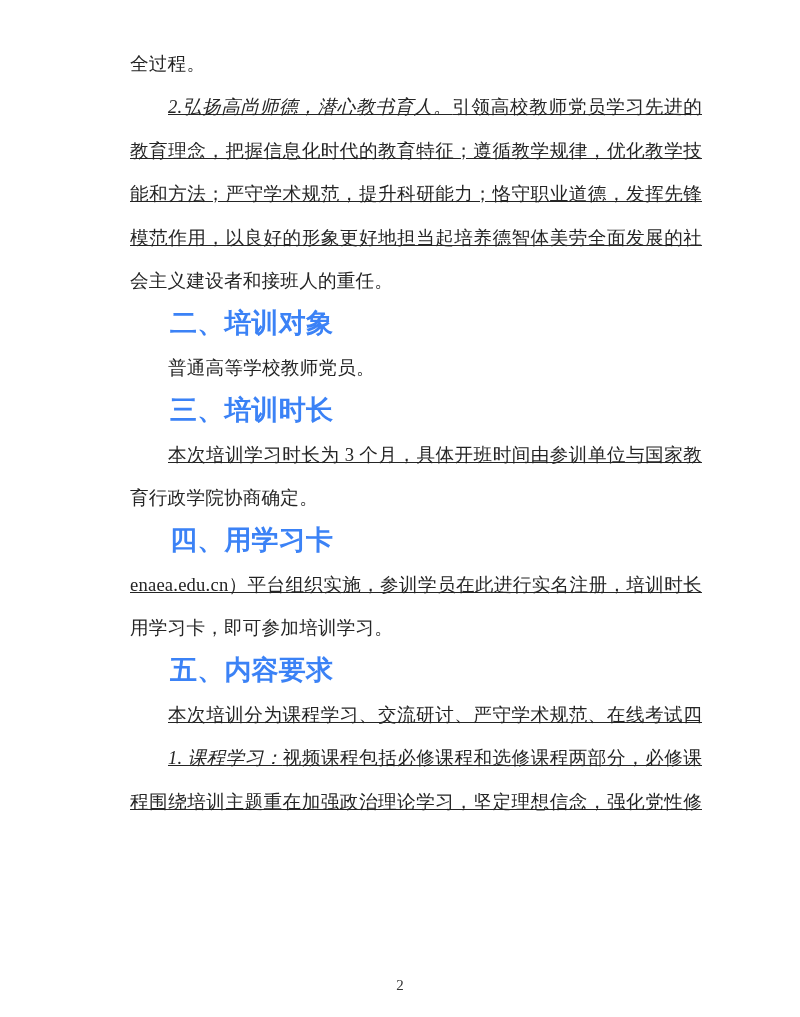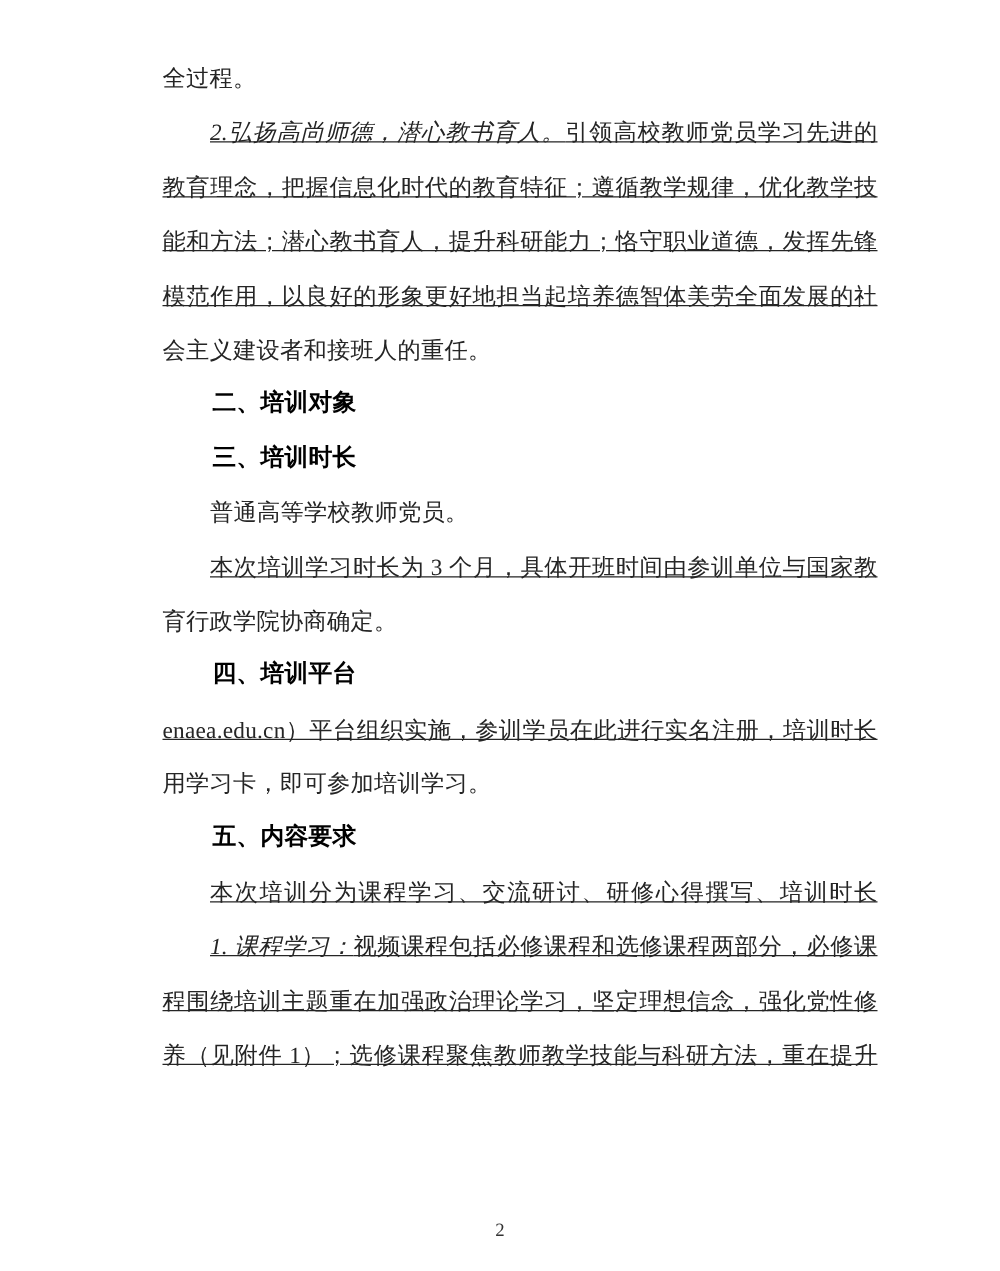--- a/index.html
+++ b/index.html
@@ -33,24 +33,24 @@
   }
   .line.indent {
     text-indent: 38px;
   }
   .line.justify {
     text-align: justify;
     text-align-last: justify;
     text-decoration: underline;
   }
   .line.heading {
-    font-family: Liberation Mono, monospace;
+    font-family: Liberation Serif, serif;
     font-weight: bold;
-    font-size: 19px;
-    color: #000000;
+    font-size: 27px;
+    color: #3b82f6;
     text-indent: 40px;
   }
   .seg.kai {
     font-style: italic;
   }
   .seg.fangsong {
     font-style: normal;
   }
   .pagenum {
     position: absolute;
@@ -66,31 +66,30 @@
   }
 </style>
 </head>
 <body>
 
 <div class="page">
   <div class="doc">
       <div class="line"><span class="seg fangsong">全过程。</span></div>
       <div class="line indent justify"><span class="seg kai">2.弘扬高尚师德，潜心教书育人。</span><span class="seg fangsong">引领高校教师党员学习先进的</span></div>
       <div class="line justify"><span class="seg fangsong">教育理念，把握信息化时代的教育特征；遵循教学规律，优化教学技</span></div>
-      <div class="line justify"><span class="seg fangsong">能和方法；潜心教书育人，提升科研能力；恪守职业道德，发挥先锋</span></div>
+      <div class="line justify"><span class="seg fangsong">能和方法；严守学术规范，提升科研能力；恪守职业道德，发挥先锋</span></div>
       <div class="line justify"><span class="seg fangsong">模范作用，以良好的形象更好地担当起培养德智体美劳全面发展的社</span></div>
       <div class="line"><span class="seg fangsong">会主义建设者和接班人的重任。</span></div>
       <div class="line heading indent"><span class="seg hei">二、培训对象</span></div>
+      <div class="line indent"><span class="seg fangsong">普通高等学校教师党员。</span></div>
       <div class="line heading indent"><span class="seg hei">三、培训时长</span></div>
-      <div class="line indent"><span class="seg fangsong">普通高等学校教师党员。</span></div>
       <div class="line indent justify"><span class="seg fangsong">本次培训学习时长为 3 个月，具体开班时间由参训单位与国家教</span></div>
       <div class="line"><span class="seg fangsong">育行政学院协商确定。</span></div>
-      <div class="line heading indent"><span class="seg hei">四、培训平台</span></div>
+      <div class="line heading indent"><span class="seg hei">四、用学习卡</span></div>
       <div class="line justify"><span class="seg fangsong">enaea.edu.cn）平台组织实施，参训学员在此进行实名注册，培训时长</span></div>
       <div class="line"><span class="seg fangsong">用学习卡，即可参加培训学习。</span></div>
       <div class="line heading indent"><span class="seg hei">五、内容要求</span></div>
-      <div class="line indent justify"><span class="seg fangsong">本次培训分为课程学习、交流研讨、研修心得撰写、培训时长</span></div>
+      <div class="line indent justify"><span class="seg fangsong">本次培训分为课程学习、交流研讨、严守学术规范、在线考试四</span></div>
       <div class="line indent justify"><span class="seg kai">1. 课程学习：</span><span class="seg fangsong">视频课程包括必修课程和选修课程两部分，必修课</span></div>
       <div class="line justify"><span class="seg fangsong">程围绕培训主题重在加强政治理论学习，坚定理想信念，强化党性修</span></div>
-      <div class="line justify"><span class="seg fangsong">养（见附件 1）；选修课程聚焦教师教学技能与科研方法，重在提升</span></div>
     </div>
   <div class="pagenum">2</div>
 </div>
 
 </body></html>

